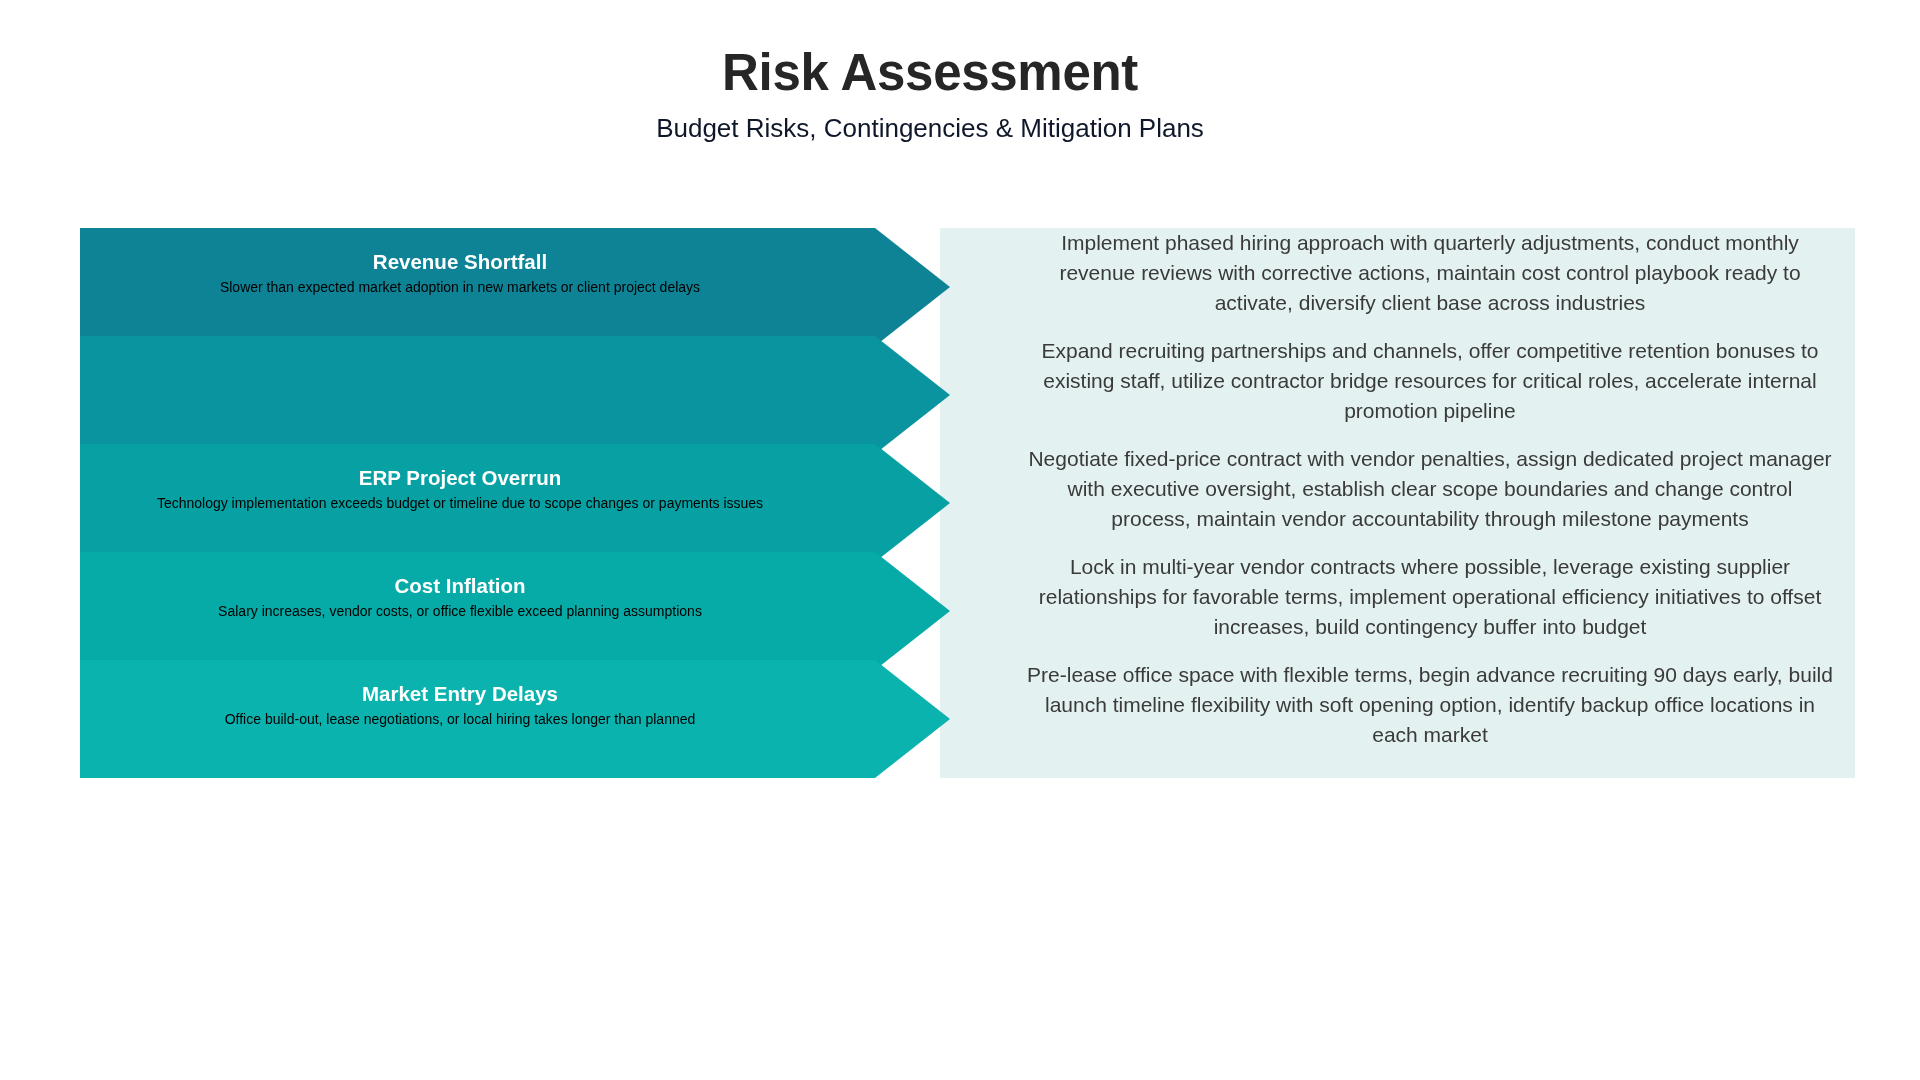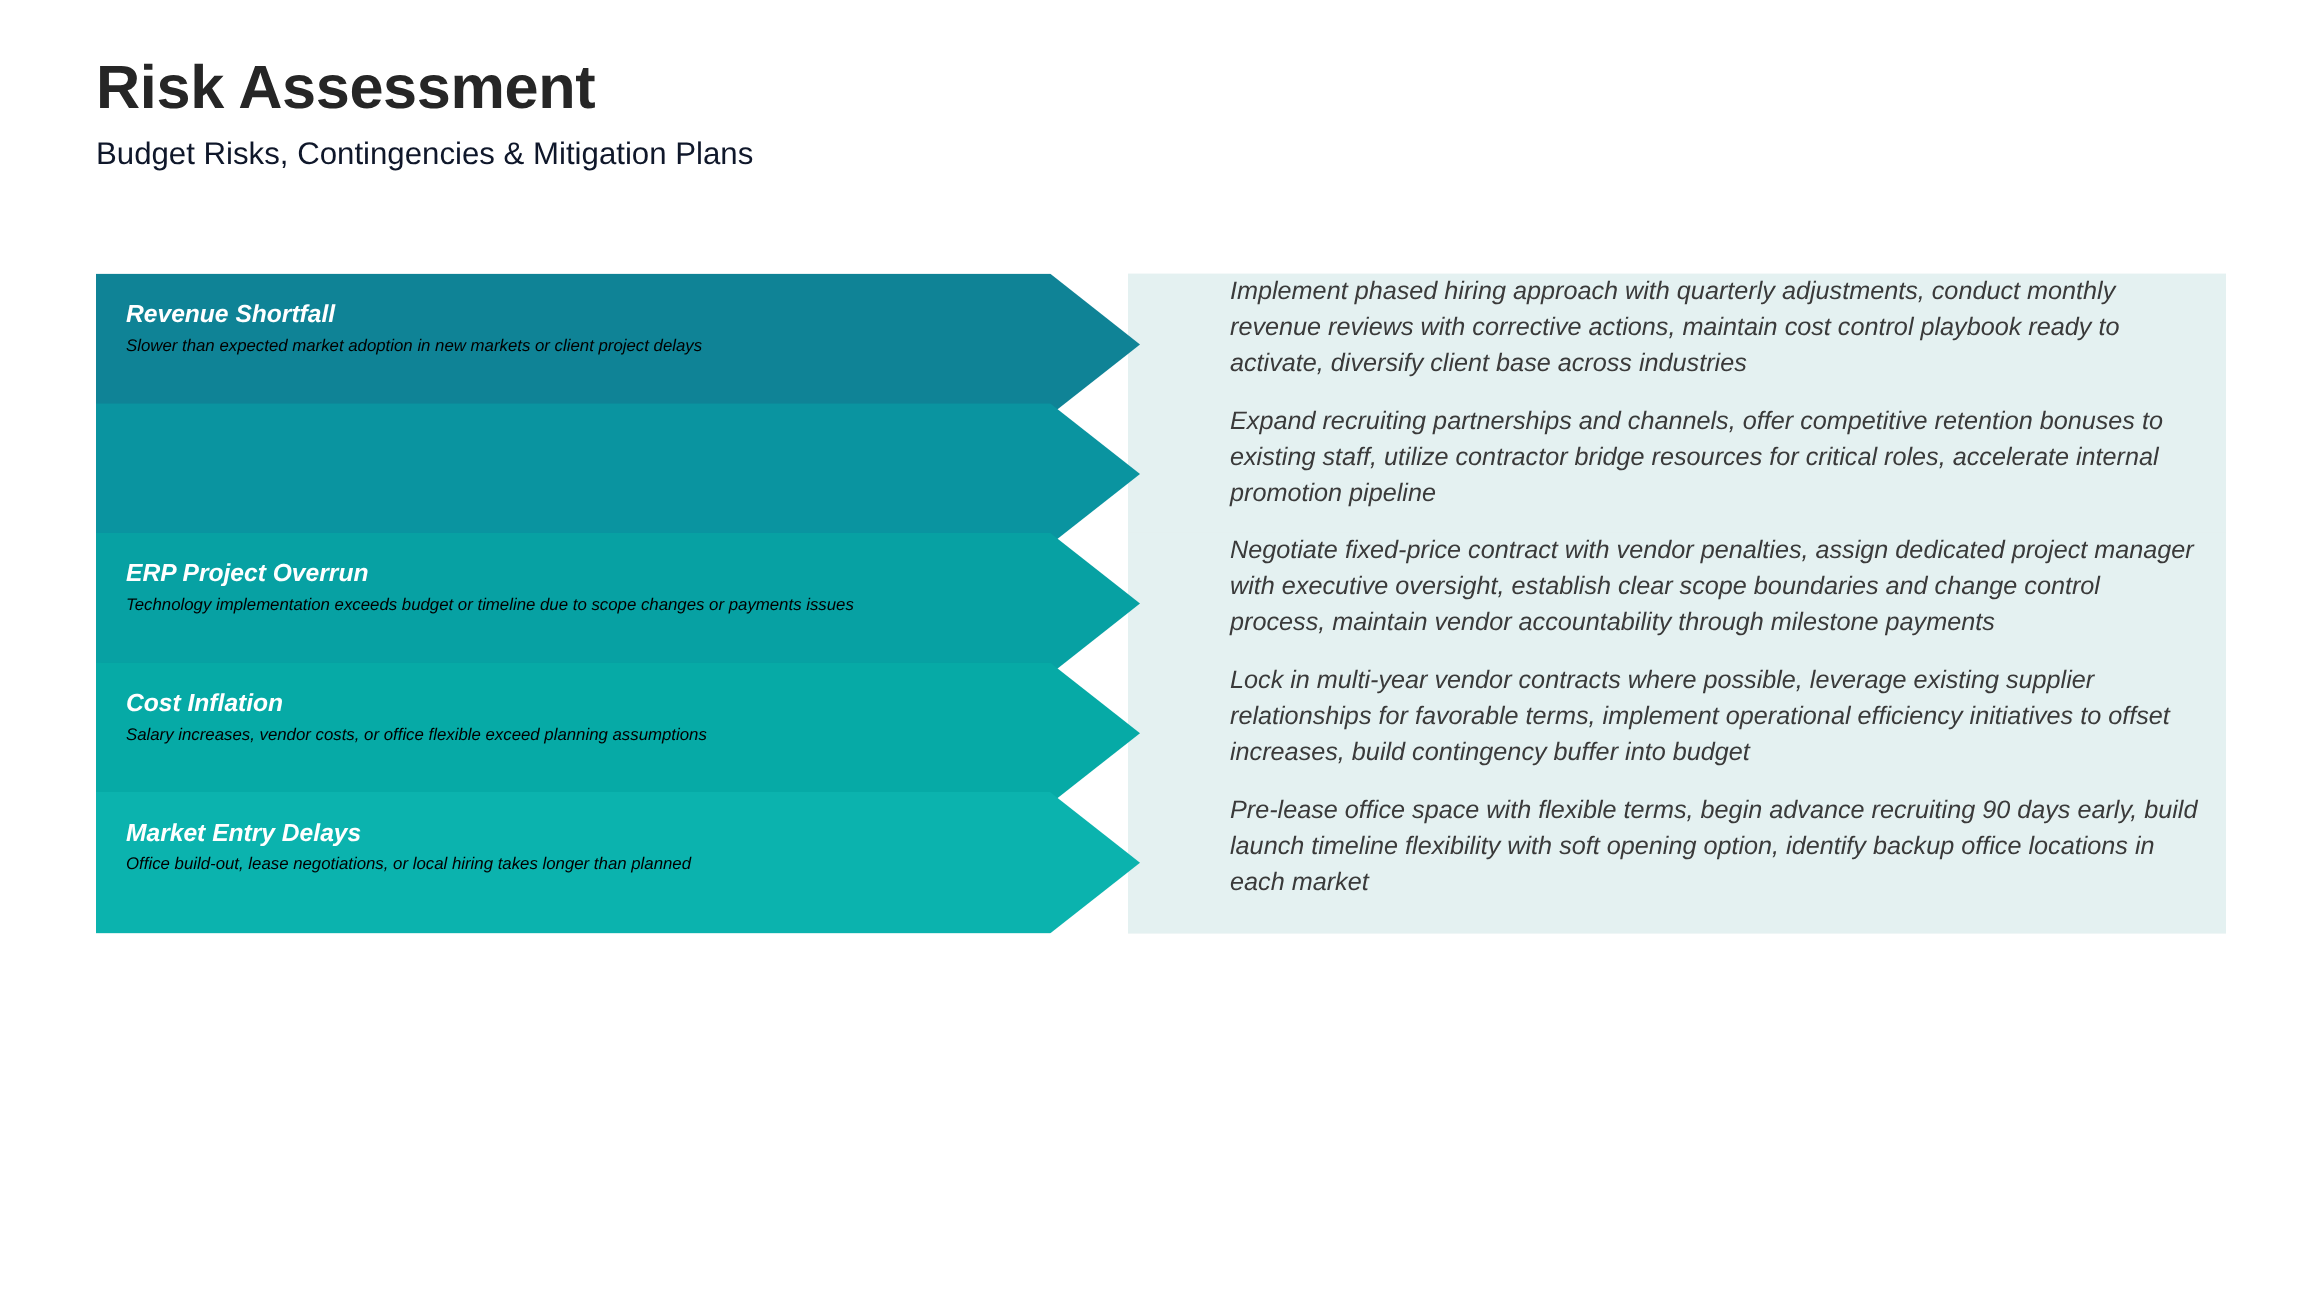--- a/index.html
+++ b/index.html
@@ -1,15 +1,15 @@
 <!DOCTYPE html>
 <html><head>
 <meta charset="utf-8">
 <style>
-  * { box-sizing: border-box; margin: 0; padding: 0; }
+  * { box-sizing: border-box; margin: 0; padding: 0; text-align: center; }
 
   html, body {
     width: 1920px;
     height: 1080px;
     background: #ffffff;
     font-family: "Liberation Sans", sans-serif;
     overflow: hidden;
   }
 
   .slide {
@@ -50,21 +50,20 @@
     position: absolute;
     left: 0;
     top: 228px;
     width: 1920px;
   }
 
   .risk-row {
     position: relative;
     height: 90px;
     margin-bottom: 18px;
-    font-style: italic;
   }
 
   
   .mitigation-panel {
     position: absolute;
     left: 940px;
     top: 0;
     width: 915px;
     height: 118px;
     background: #e4f1f1;

